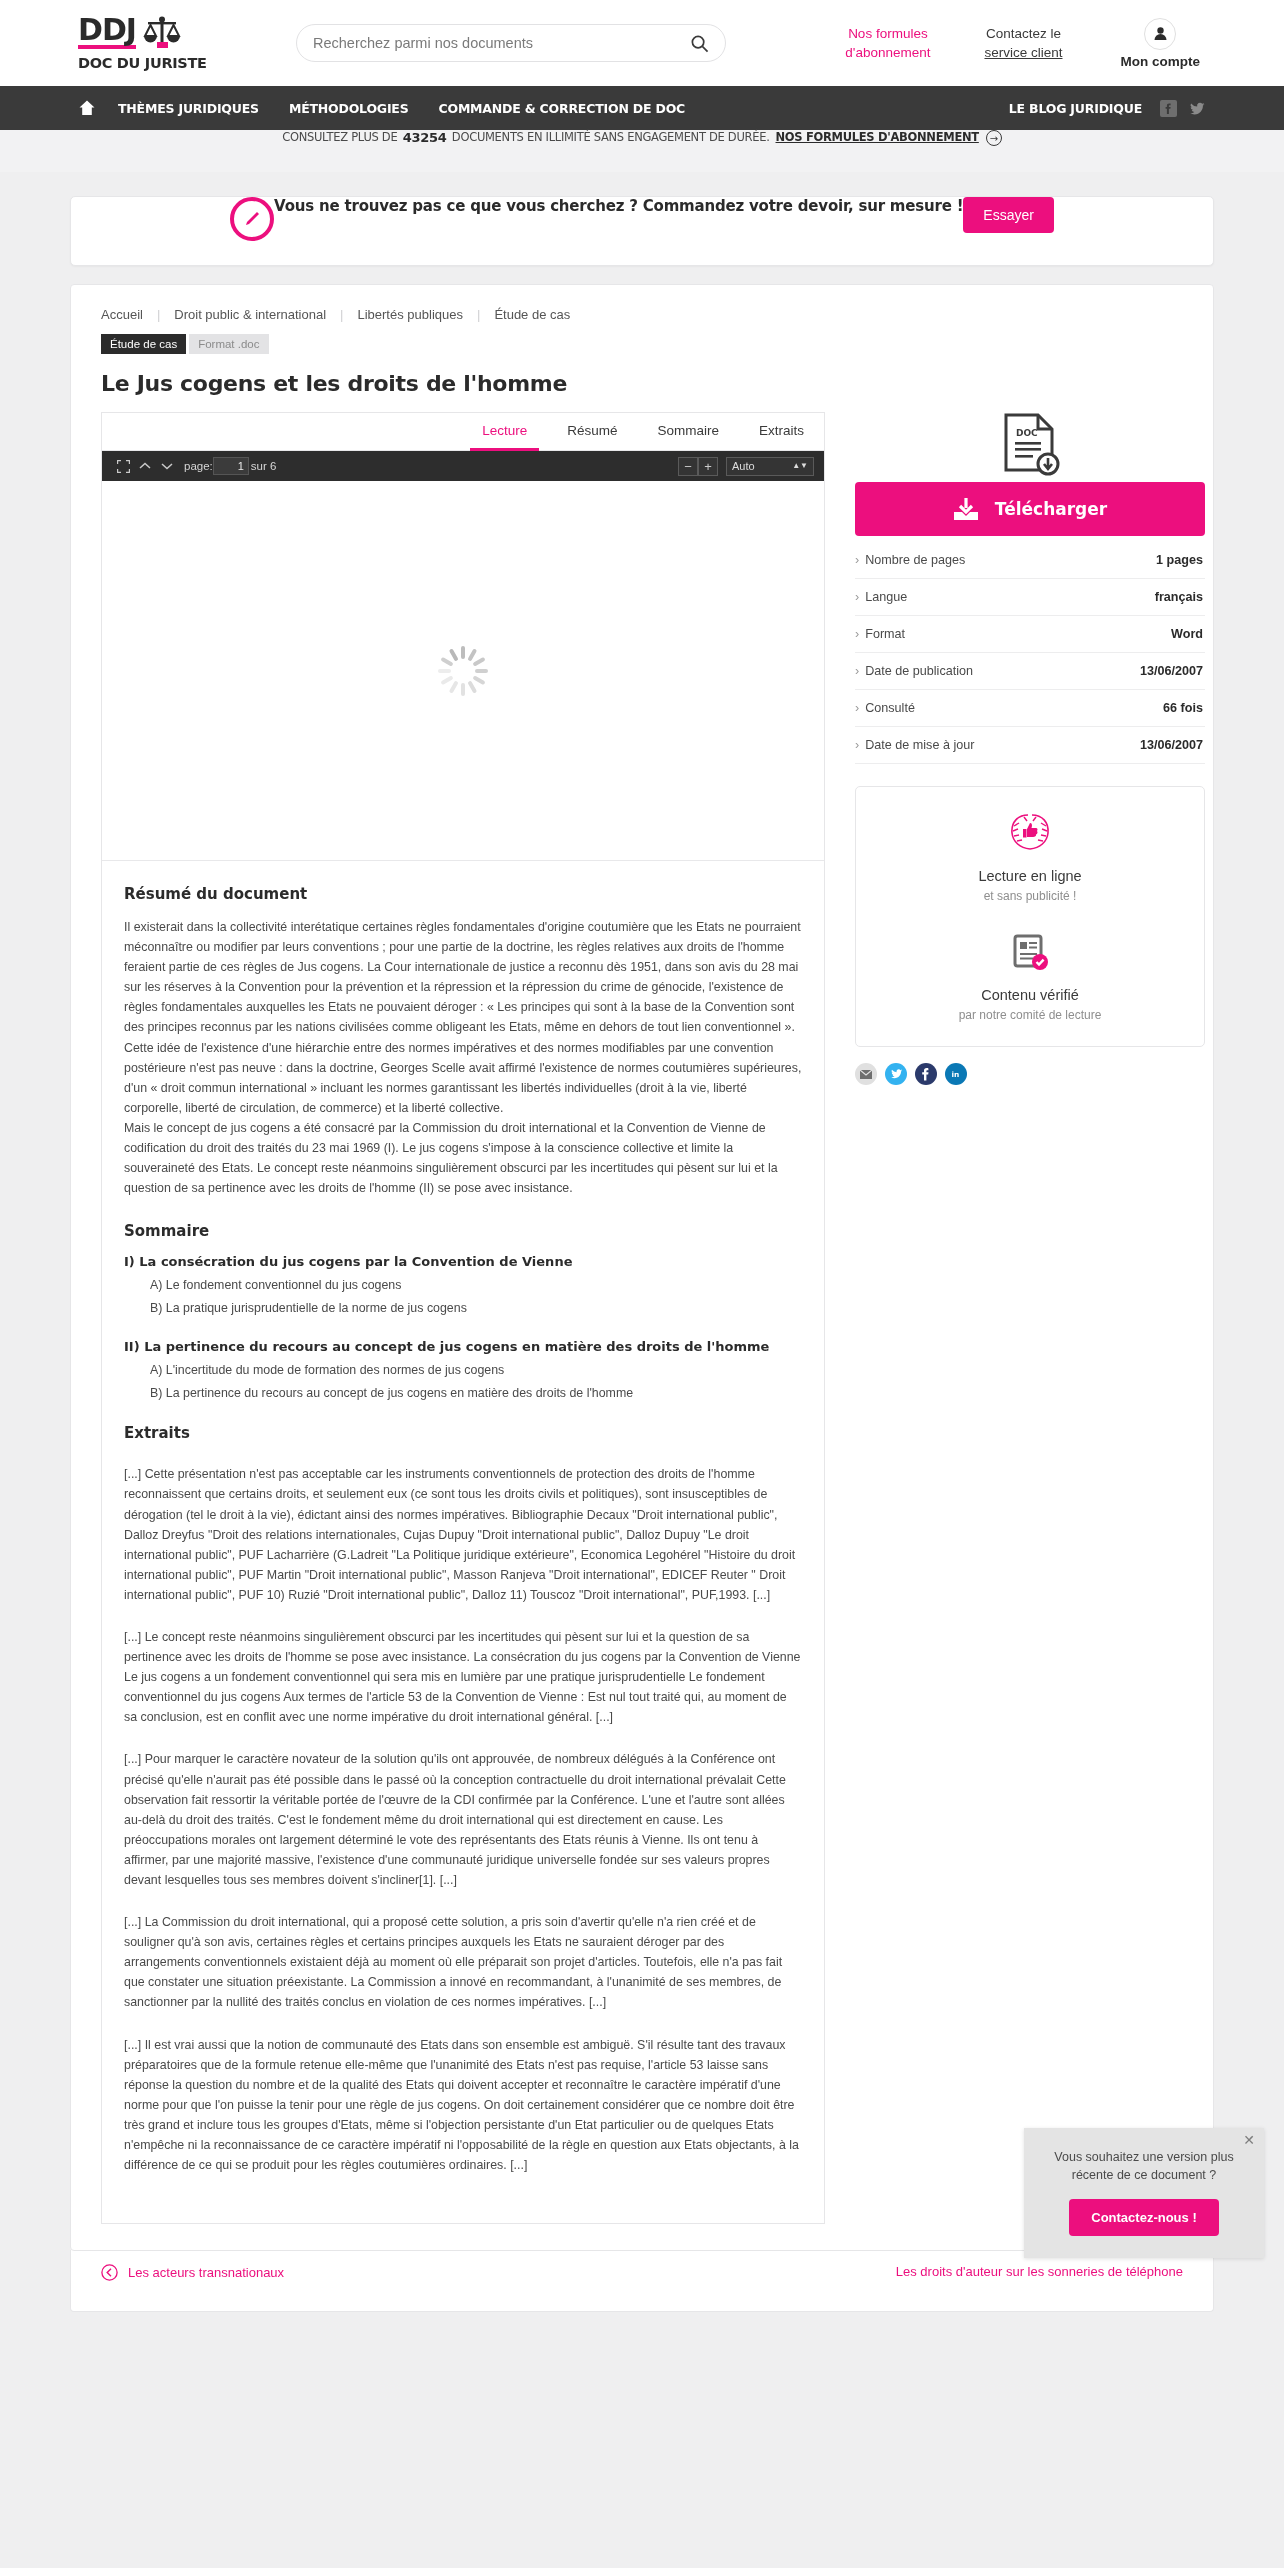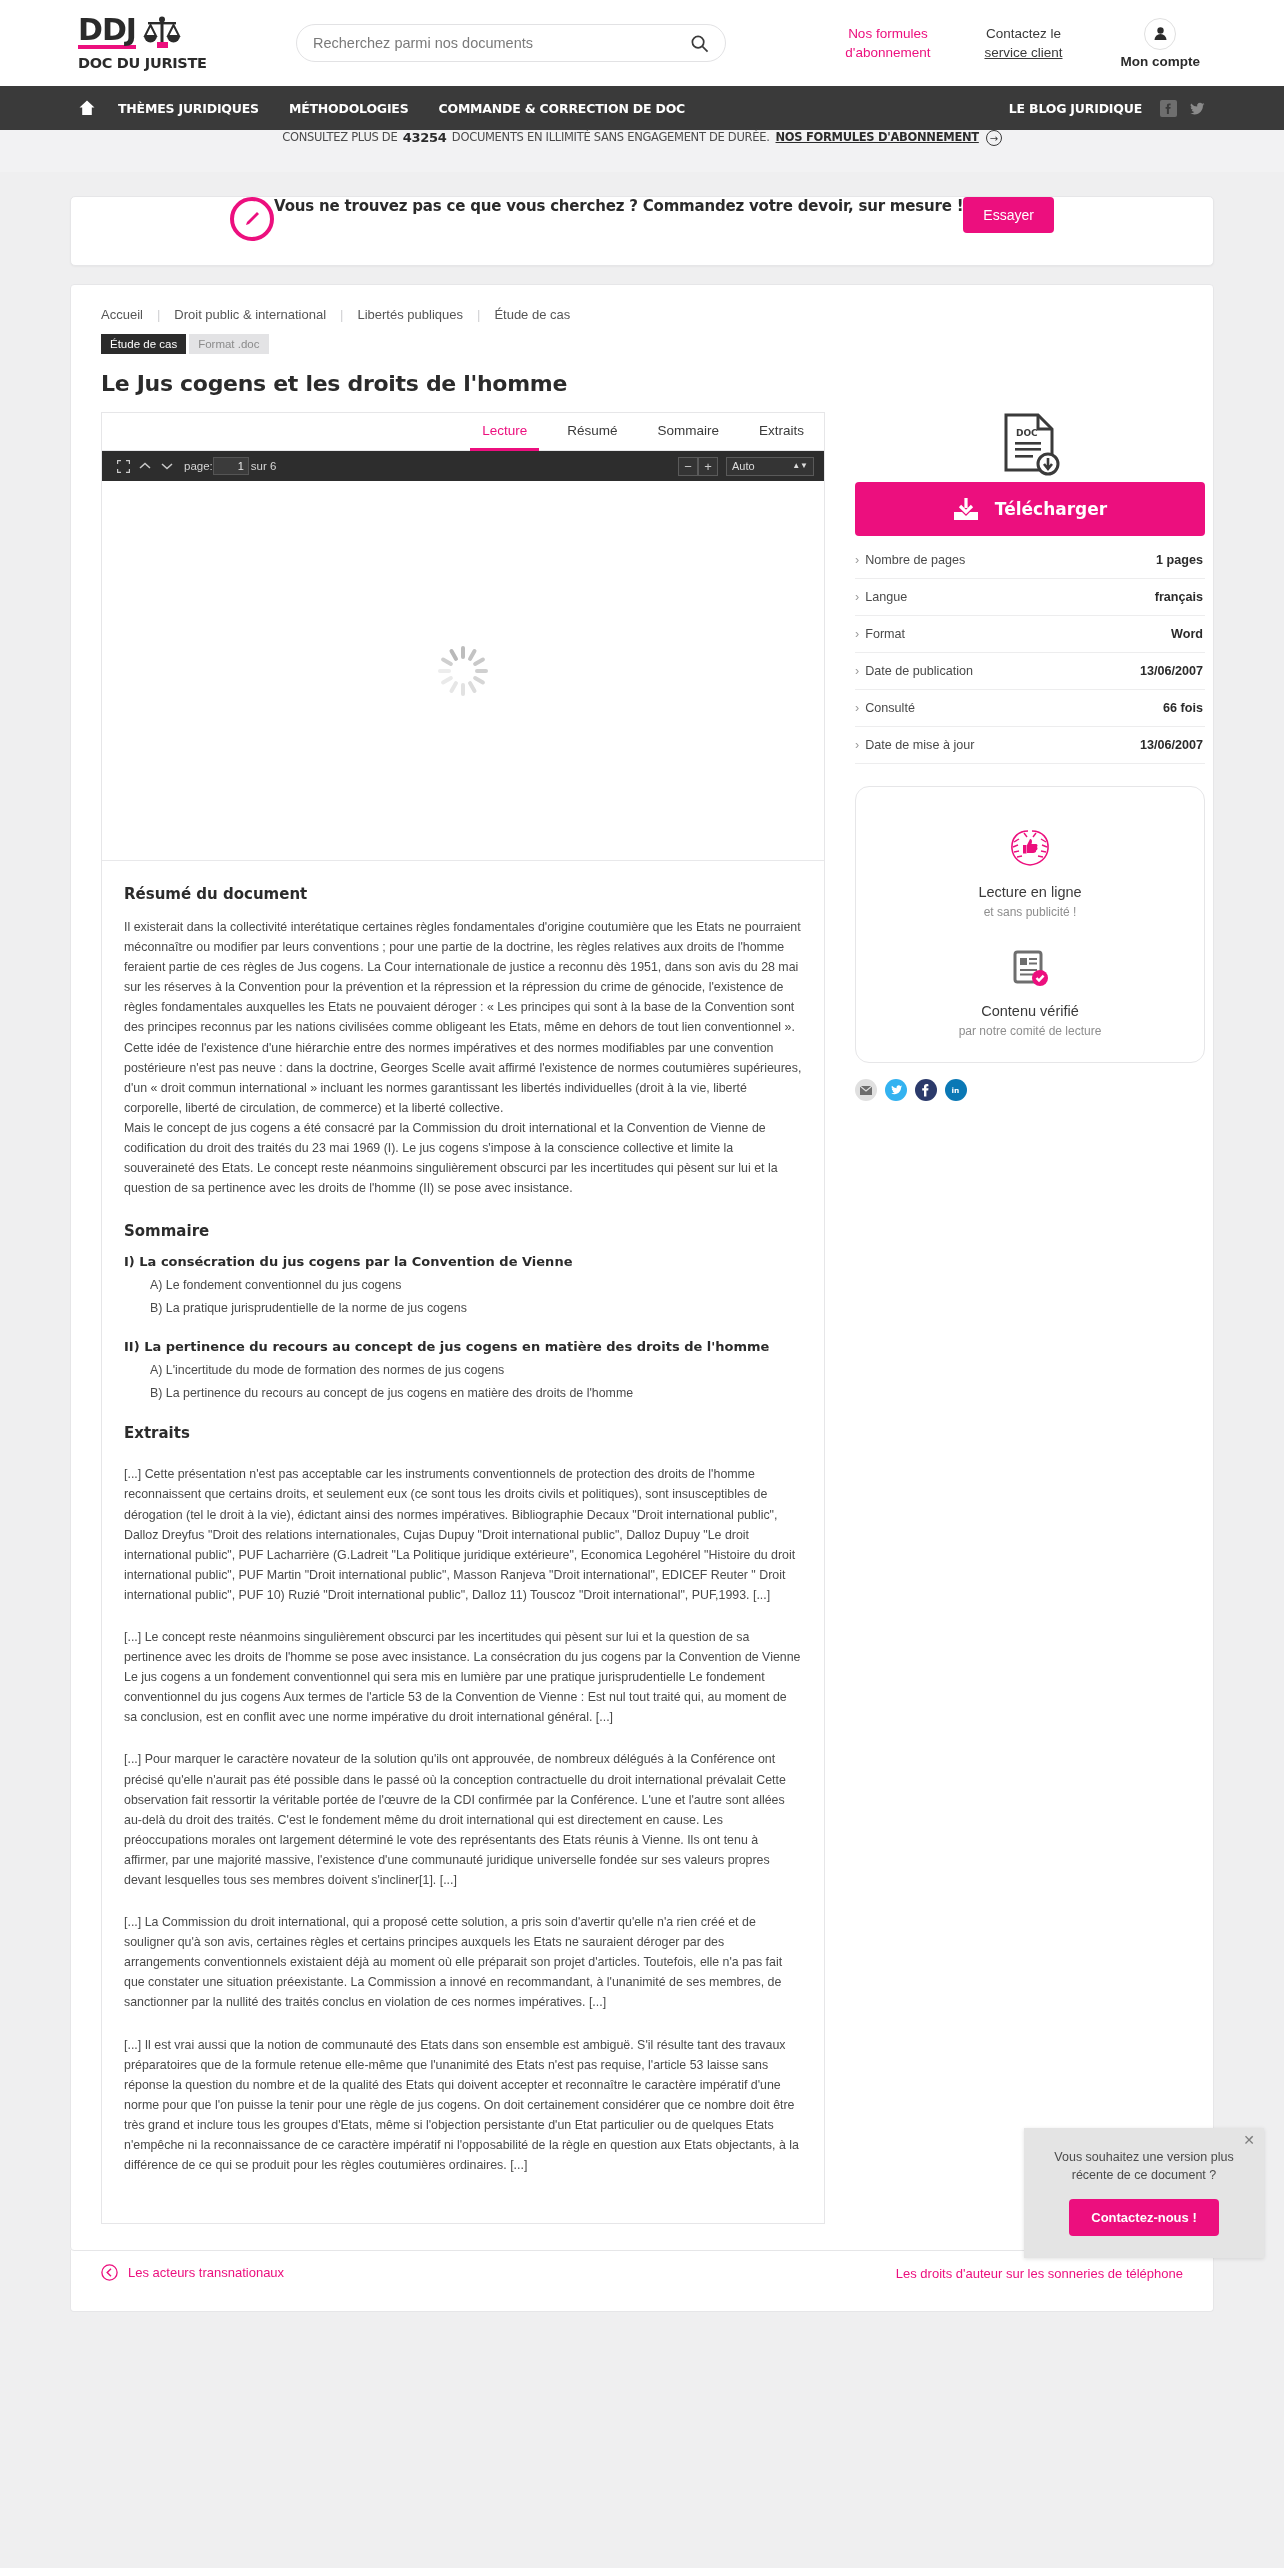--- a/index.html
+++ b/index.html
@@ -279,37 +279,37 @@
   .meta-row {
     display: flex; align-items: center; justify-content: space-between;
     border-bottom: 1px solid #ededee; padding: 11px 2px 11px 0;
     font-size: 12.6px;
   }
   .meta-row .k { color: #4a4a4a; }
   .meta-row .k .chev { color: #9a9a9a; margin-right: 6px; }
   .meta-row .v { color: #2b2b2b; font-weight: bold; }
 
   .promo-box {
-    margin-top: 22px; border: 1px solid #e6e6e8; border-radius: 14px;
-    padding: 35px 10px 24px; text-align: center;
+    margin-top: 22px; border: 1px solid #e6e6e8; border-radius: 5px;
+    padding: 19px 10px 24px; text-align: center;
   }
   .promo-title { font-size: 14.5px; color: #3a3a3a; margin-top: 8px; }
   .promo-sub { font-size: 12px; color: #8e8e8e; margin-top: 5px; }
   .promo-gap { height: 28px; }
 
   .share-row { margin-top: 16px; display: flex; gap: 8px; }
   .share-ico {
     width: 22px; height: 22px; border-radius: 50%;
     display: flex; align-items: center; justify-content: center; cursor: pointer;
   }
 
   
   .prevnext {
     margin: 16px 70px 0;
-    display: flex; align-items: flex-end; justify-content: space-between;
+    display: flex; align-items: flex-start; justify-content: space-between;
     padding: 14px 30px 30px;
     background: #fff;
     border: 1px solid #e6e6e8;
     border-top: none;
     border-radius: 0 0 4px 4px;
     margin-top: -1px;
   }
   .pn-link { display: flex; align-items: center; gap: 10px; color: #ec0f7e; font-size: 13px; cursor: pointer; }
 
   

